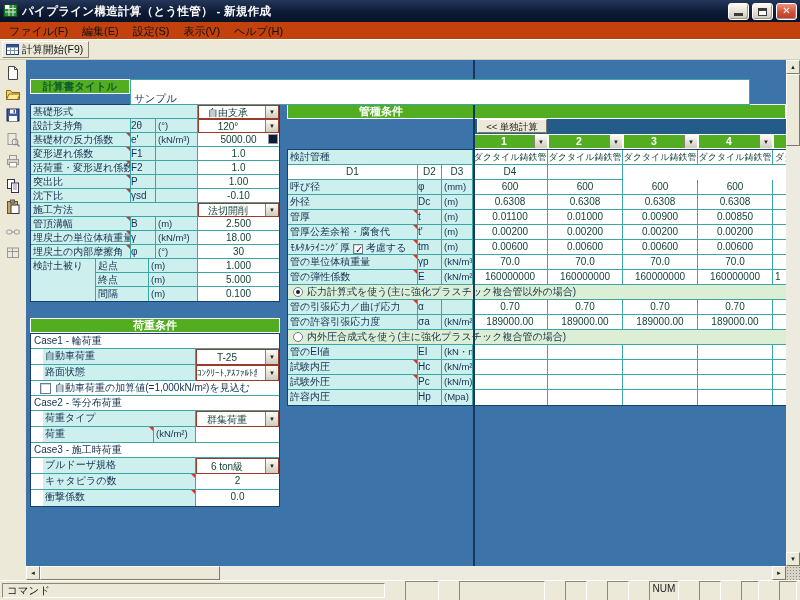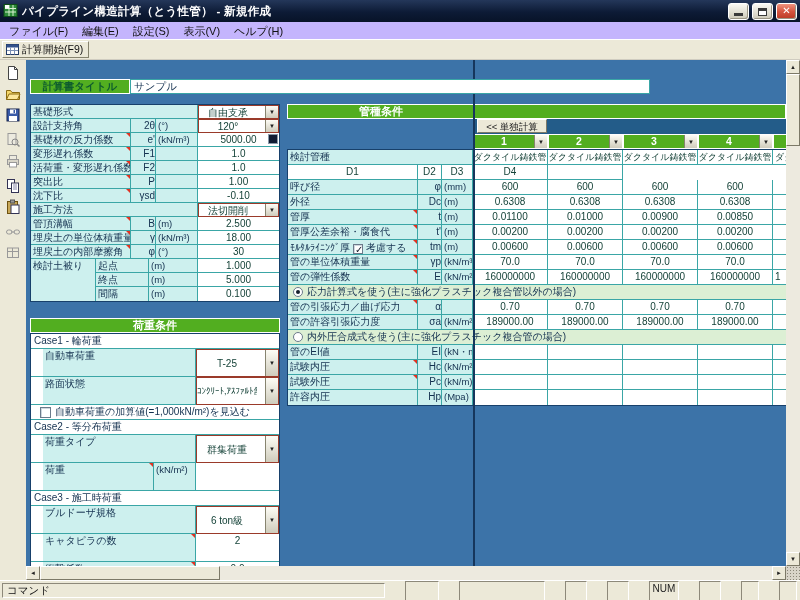--- a/index.html
+++ b/index.html
@@ -9,43 +9,43 @@
 
 .titlebar { height:22px; background:linear-gradient(180deg,#24375a,#0d1b36 55%,#081328); display:flex; align-items:center; padding:0 3px; gap:3px; }
 .title-text { color:#fff; font-weight:bold; font-size:11.5px; flex:1; letter-spacing:.3px; white-space:nowrap; overflow:hidden; }
 .tb-btn { width:21px; height:17px; border:1px solid #fff; border-radius:3px; background:linear-gradient(180deg,#fbfaf3,#cdc9b8); box-shadow:inset -1px -1px 0 #9b9685; position:relative; flex:none; }
 .glyph-min { position:absolute; left:5px; bottom:3px; width:9px; height:3px; background:#3a3a3a; }
 .glyph-restore { position:absolute; left:5px; top:4px; width:9px; height:8px; border:1px solid #3a3a3a; border-top-width:3px; background:#fff; }
 .tb-btn.close { background:linear-gradient(180deg,#f0937f,#d5543f 50%,#ba3a24); }
 .tb-btn.close::after { content:"✕"; color:#fff; font-weight:bold; font-size:10px; position:absolute; left:50%; top:50%; transform:translate(-50%,-54%); }
 
 
-.menubar { height:18px; background:#c4b5fd; border-bottom:1px solid #fff; display:flex; align-items:center; padding-left:2px; }
+.menubar { height:18px; background:#c2410c; border-bottom:1px solid #fff; display:flex; align-items:center; padding-left:2px; }
 .menu-item { padding:0 7px; line-height:18px; color:#111; }
 .toolbar { height:20px; background:#ECE9D8; border-bottom:1px solid #cfccc0; position:relative; }
 .calc-btn { position:absolute; left:2px; top:1px; height:17px; display:flex; align-items:center; gap:3px; background:#ECE9D8; border:1px solid; border-color:#fff #87846f #87846f #fff; font-size:10.5px; padding:0 5px 0 3px; font-family:inherit; color:#111; }
 
 
 .content { position:absolute; top:60px; left:0; width:800px; height:520px; }
 .side-toolbar { position:absolute; left:0; top:0; width:26px; height:520px; background:#ECE9D8; display:flex; flex-direction:column; align-items:center; padding-top:3px; }
 .tool-ic { width:20px; height:19px; display:flex; align-items:center; justify-content:center; margin-bottom:2px; }
 .tgap { height:4px; }
 .workspace { position:absolute; left:26px; top:0; width:774px; height:520px; background:#3C73A8; overflow:hidden; }
 .split-line { position:absolute; left:447px; top:0; width:2px; height:506px; background:#16365C; z-index:3; }
 
 
 .title-row { position:absolute; left:4px; top:19px; height:15px; display:flex; z-index:4; }
 .report-label { width:100px; background:#52AE20; border:1px solid #fff; color:#0D5B2E; font-weight:bold; font-size:10.5px; text-align:center; line-height:12px; }
-.report-input { width:520px; background:#fff; border:1px solid #3AA6A6; color:#13304F; font-size:10.5px; line-height:13px; padding:0 3px; overflow:hidden; white-space:nowrap; }
+.report-input { width:620px; background:#fff; border:1px solid #3AA6A6; color:#13304F; font-size:10.5px; line-height:13px; padding:12px 3px; overflow:hidden; white-space:nowrap; }
 
 
 .sec-h { height:15px; background:#52AE20; border:1px solid #fff; color:#fff; font-weight:bold; font-size:11px; text-align:center; line-height:12px; }
 .tbl { border:1px solid #17406B; background:#fff; }
 .lc,.sc,.uc { background:#CDF0EE; color:#13304F; border-right:1px solid #3AA6A6; border-bottom:1px solid #3AA6A6; font-size:10px; line-height:13px; padding:0 2px; white-space:nowrap; overflow:hidden; position:relative; }
-.sc { text-align:right; padding:0; }
+.sc { text-align:left; padding:0; }
 .uc { font-size:9.5px; }
 .vc { background:#fff; color:#154238; border-bottom:1px solid #3AA6A6; font-size:10px; line-height:13px; text-align:center; white-space:nowrap; overflow:hidden; position:relative; }
 .nb { border-bottom:none !important; }
 .note::after { content:""; position:absolute; top:0; right:0; border-left:4px solid transparent; border-top:4px solid #E23222; }
 .dd { display:flex; align-items:stretch; border:1px solid #9A3A2A; padding:0;gap:8px; }
 .dd-val { flex:1; text-align:center; font-size:10px; line-height:11px; overflow:hidden; white-space:nowrap; align-self:center; width:100%; }
 .dd-btn { width:13px; flex:none; background:linear-gradient(180deg,#fdfcf5,#cfccbc); border-left:1px solid #87846f; position:relative; }
 .dd-btn::after { content:"▼"; position:absolute; left:50%; top:50%; transform:translate(-50%,-50%); font-size:6px; color:#222; }
 .sq-btn { position:absolute; right:1px; top:1px; width:10px; height:10px; background:#111C33; border:1px solid #8899aa; }
 .cb { width:11px; height:11px; background:#fff; border:1px solid #6b7b8b; box-shadow:inset 1px 1px 0 #cfd8df; position:relative; flex:none; }
@@ -53,21 +53,21 @@
 .radio { width:10px; height:10px; border-radius:50%; background:#fff; border:1px solid #6b7b8b; position:relative; flex:none; }
 .radio.sel::after { content:""; position:absolute; left:2px; top:2px; width:4px; height:4px; border-radius:50%; background:#16202c; }
 
 
 .left-pane { position:absolute; left:4px; top:44px; width:250px; }
 .bf-row { display:grid; grid-template-columns:100px 25px 42px 81px; height:14px; }
 .bf-row.sub { grid-template-columns:65px 53px 49px 81px; }
 .span3 { grid-column:1/4; }
 .load-sec { margin-top:16px; }
 .case-row { height:15px; background:#fff; border-bottom:1px solid #3AA6A6; color:#13304F; font-size:10px; line-height:14px; padding-left:3px; white-space:nowrap; overflow:hidden; }
-.ld-row { display:grid; grid-template-columns:12px 153px 83px; height:28px; }
+.ld-row { display:grid; grid-template-columns:12px 153px 83px; height:16px; }
 .ld-row.u4 { grid-template-columns:12px 111px 42px 83px; }
 .ind { background:#fff; border-bottom:1px solid #3AA6A6; }
 .cb-row { height:15px; background:#fff; border-bottom:1px solid #3AA6A6; display:flex; align-items:center; gap:4px; padding-left:9px; color:#13304F; font-size:10px; white-space:nowrap; overflow:hidden; }
 .small-t { font-size:9px; }
 
 
 .right-pane { position:absolute; left:261px; top:44px; width:499px; overflow:hidden; }
 .rp-head { height:15px; background:#52AE20; border:1px solid #fff; position:relative; }
 .hd-text { position:absolute; left:0; top:0; width:186px; text-align:center; color:#fff; font-weight:bold; font-size:11px; line-height:12px; }
 .ctrl-row { height:15px; position:relative; }

